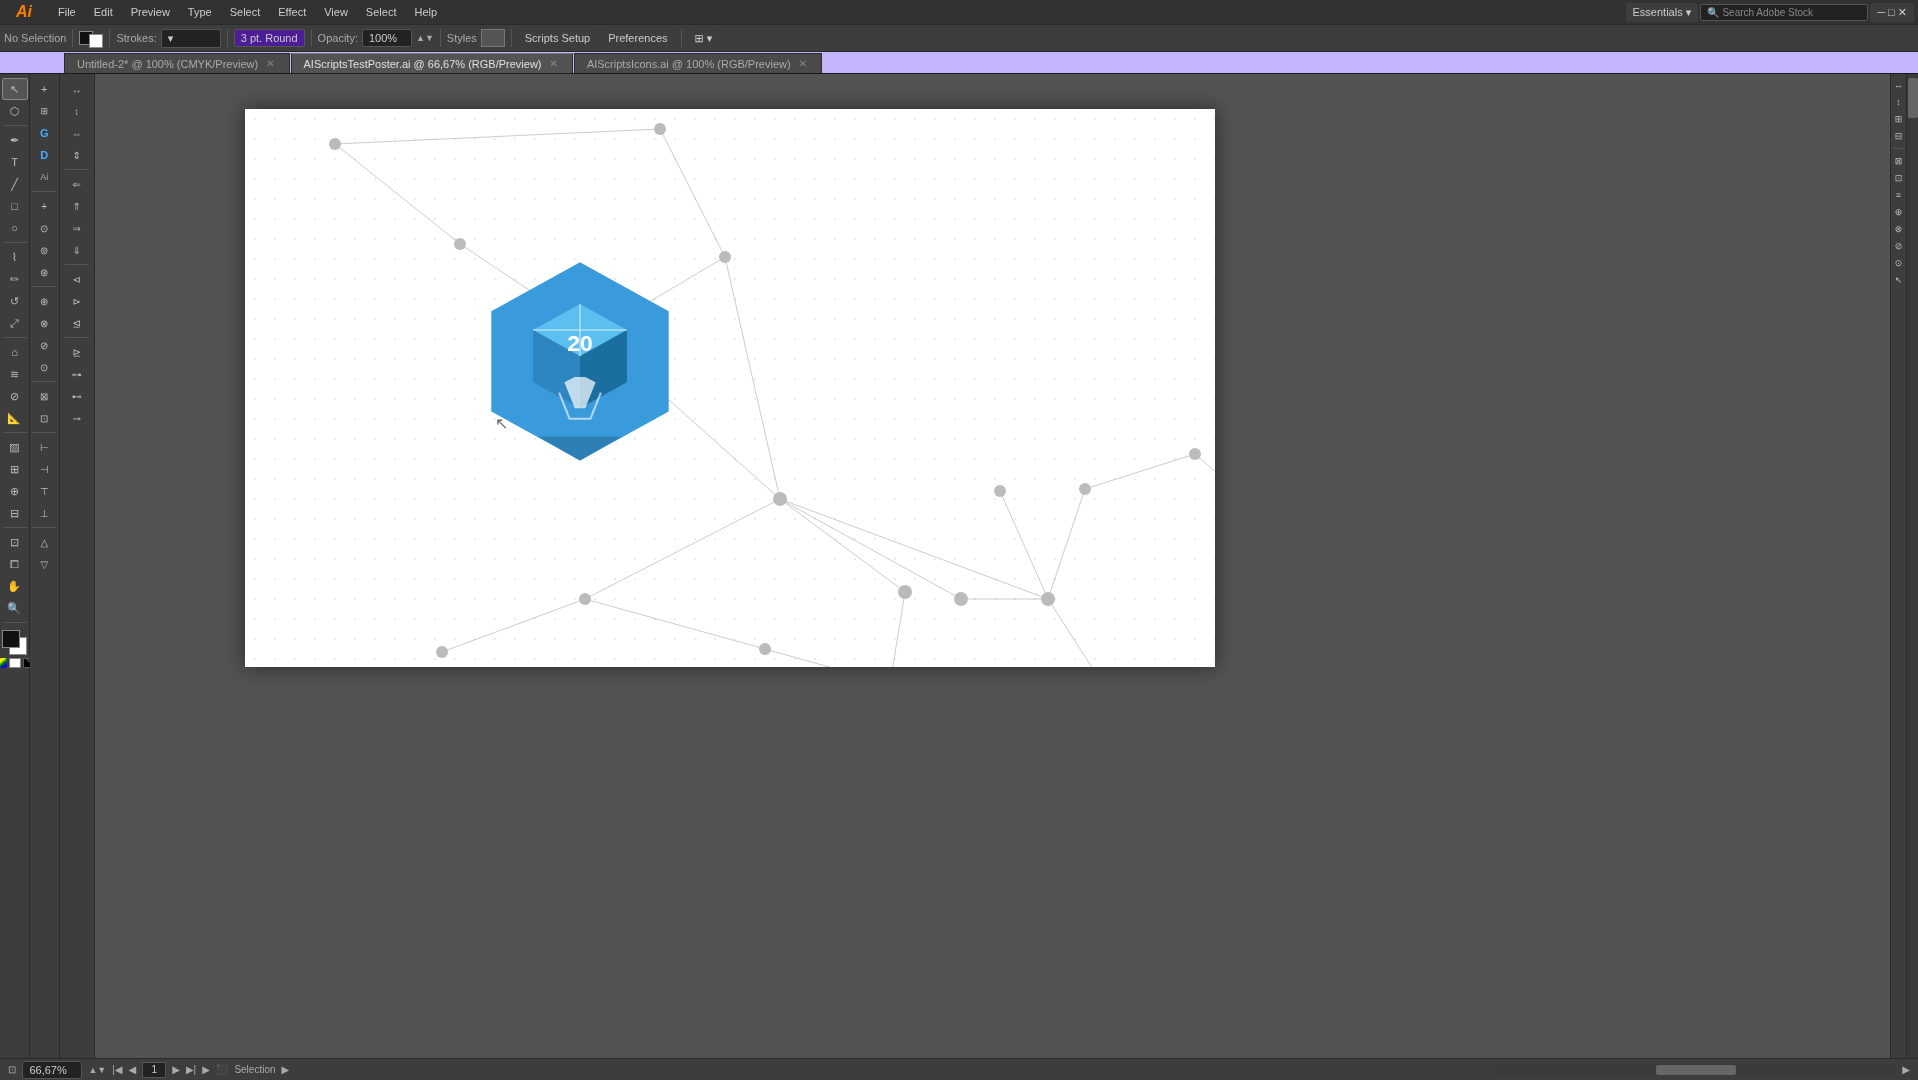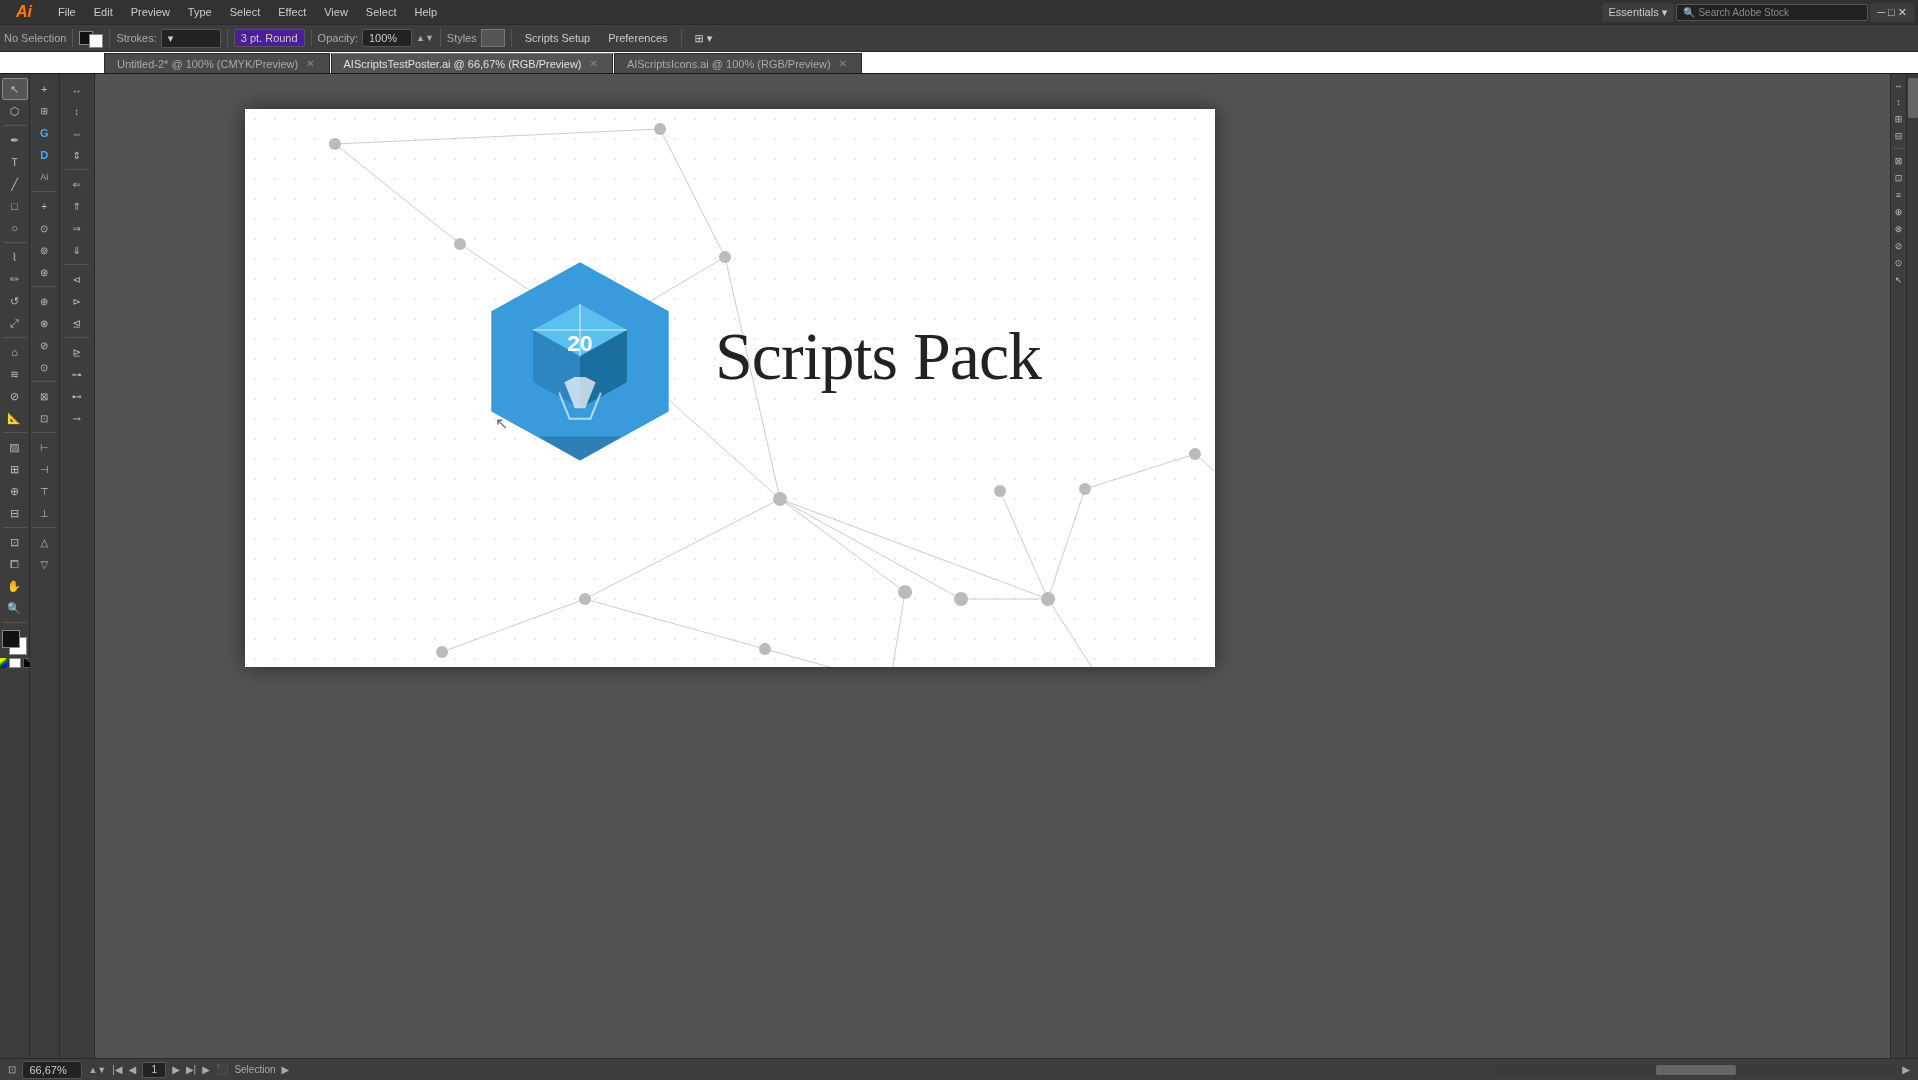--- a/index.html
+++ b/index.html
@@ -74,24 +74,24 @@
     .toolbar-separator {
       width: 1px;
       height: 18px;
       background: #555;
       margin: 0 2px;
     }
 
     
     #tabs {
       height: 22px;
-      background: #ffffff;
+      background: #c4b5fd;
       display: flex;
       align-items: flex-end;
-      padding-left: 104px;
+      padding-left: 64px;
       border-bottom: 1px solid #1a1a1a;
     }
     .tab {
       height: 20px;
       padding: 0 12px;
       background: #4a4a4a;
       border: 1px solid #2a2a2a;
       border-bottom: none;
       font-size: 11px;
       color: #aaa;
@@ -318,21 +318,21 @@
   <div class="menu-item">Edit</div>
   <div class="menu-item">Preview</div>
   <div class="menu-item">Type</div>
   <div class="menu-item">Select</div>
   <div class="menu-item">Effect</div>
   <div class="menu-item">View</div>
   <div class="menu-item">Select</div>
   <div class="menu-item">Help</div>
   <div style="flex:1"></div>
   <div class="toolbar-item">Essentials ▾</div>
-  <div class="toolbar-item" style="width:192px;background:#222;border:1px solid #555;font-size:10px;color:#888;">🔍 Search Adobe Stock</div>
+  <div class="toolbar-item" style="width:168px;background:#222;border:1px solid #555;font-size:10px;color:#888;">🔍 Search Adobe Stock</div>
   <div class="toolbar-item">─ □ ✕</div>
 </div>
 
 <div id="toolbar">
   <span style="color:#aaa;font-size:11px;">No Selection</span>
   <div class="toolbar-separator"></div>
 
   <div style="display:flex;align-items:center;gap:2px;">
     <div style="width:14px;height:14px;background:#111;border:1px solid #888;"></div>
     <div style="width:14px;height:14px;background:white;border:1px solid #888;margin-left:-6px;margin-top:6px;"></div>
@@ -539,21 +539,20 @@
           <text x="100" y="90" text-anchor="middle" fill="white" font-size="22" font-weight="bold" font-family="Arial">20</text>
 
           <path d="M85,120 L95,145 L105,145 L115,120 L105,115 L95,115 Z" fill="white" opacity="0.7"></path>
           <path d="M80,130 L90,155 L110,155 L120,130" fill="none" stroke="white" stroke-width="2" opacity="0.6"></path>
 
           <polygon points="100,195 60,172 140,172" fill="#2e7fb5"></polygon>
         </svg>
       </div>
 
       <div id="poster-text">
-        <div class="line2">Scripts Pack</div>
       </div>
 
     </div>
 
     <div style="position:absolute;top:340px;left:400px;pointer-events:none;color:#666;font-size:16px;">↖</div>
 
   </div>
 
   <div id="right-panel" style="display:flex;flex-direction:column;align-items:center;padding:4px 0;gap:3px;width:16px;background:#3d3d3d;border-left:1px solid #2a2a2a;">
     <div class="tb" style="width:14px;height:14px;font-size:9px;">↔</div>

